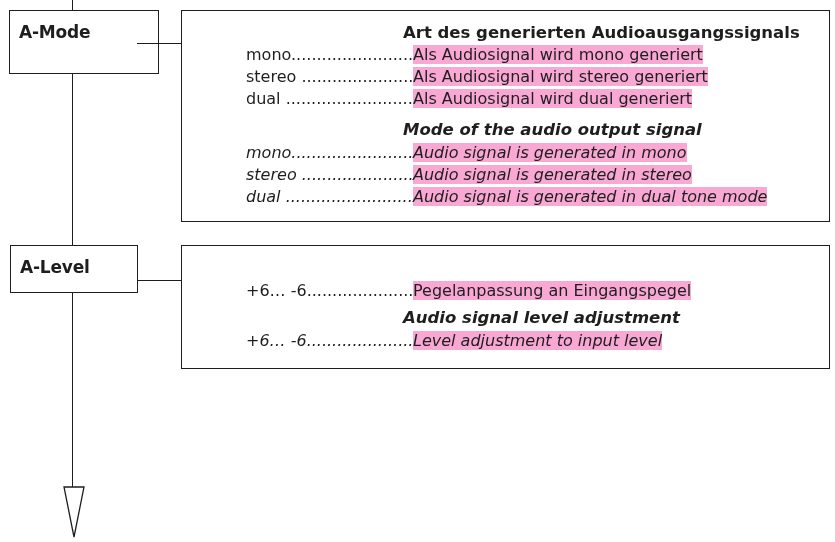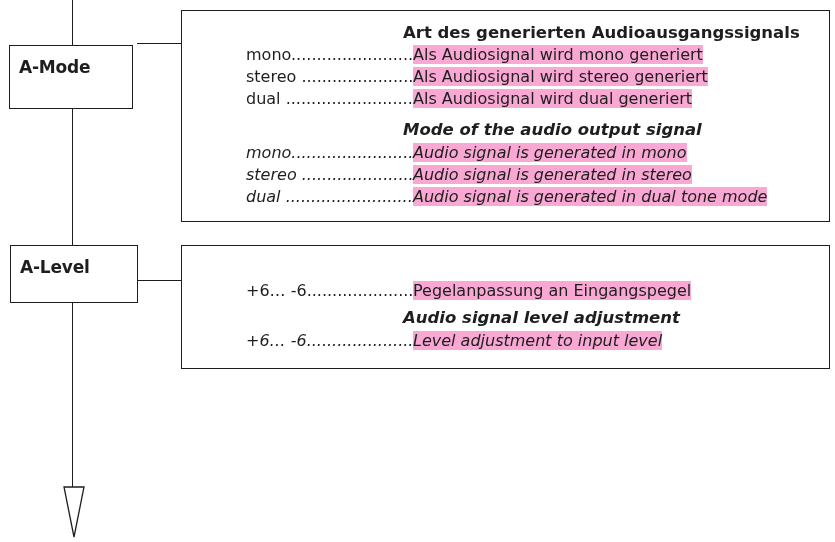--- a/index.html
+++ b/index.html
@@ -14,21 +14,21 @@
   .row .key::after { content: "................................................................................"; letter-spacing: 0px; }
   .row .val { position: absolute; left: 231px; background: #f9a8d4; }
   .head { position: absolute; left: 221px; font-size: 16.5px; font-weight: bold; white-space: nowrap; }
   .it { font-style: italic; }
 </style>
 </head>
 <body>
 
 <div class="line" style="left:72px; top:0; width:1.3px; height:490px;"></div>
 
-<div class="label-box" style="left:9px; top:10px; width:124px; height:64px;margin-top:35px;">
+<div class="label-box" style="left:9px; top:10px; width:150px; height:64px;">
   <span>A-Mode</span>
 </div>
 <div class="line" style="left:137px; top:43px; width:45px; height:1.3px;"></div>
 <div class="desc-box" style="left:181px; top:10px; width:649px; height:212px;padding-left:40px;">
   <div class="head" style="top:12px;">Art des generierten Audioausgangssignals</div>
   <div class="row" style="top:34px;">
     <span class="key">mono</span>
     <span class="val">Als Audiosignal wird mono generiert</span>
   </div>
   <div class="row" style="top:56px;">
@@ -48,21 +48,21 @@
   <div class="row it" style="top:154px;">
     <span class="key">stereo </span>
     <span class="val">Audio signal is generated in stereo</span>
   </div>
   <div class="row it" style="top:176px;">
     <span class="key">dual </span>
     <span class="val">Audio signal is generated in dual tone mode</span>
   </div>
 </div>
 
-<div class="label-box" style="left:10px; top:245px; width:128px; height:58px;">
+<div class="label-box" style="left:10px; top:245px; width:128px; height:48px;">
   <span>A-Level</span>
 </div>
 <div class="line" style="left:138px; top:280px; width:44px; height:1.3px;"></div>
 <div class="desc-box" style="left:181px; top:245px; width:649px; height:124px;">
   <div class="row" style="top:35px;">
     <span class="key">+6… -6</span>
     <span class="val">Pegelanpassung an Eingangspegel</span>
   </div>
   <div class="head it" style="top:62px;">Audio signal level adjustment</div>
   <div class="row it" style="top:85px;">

